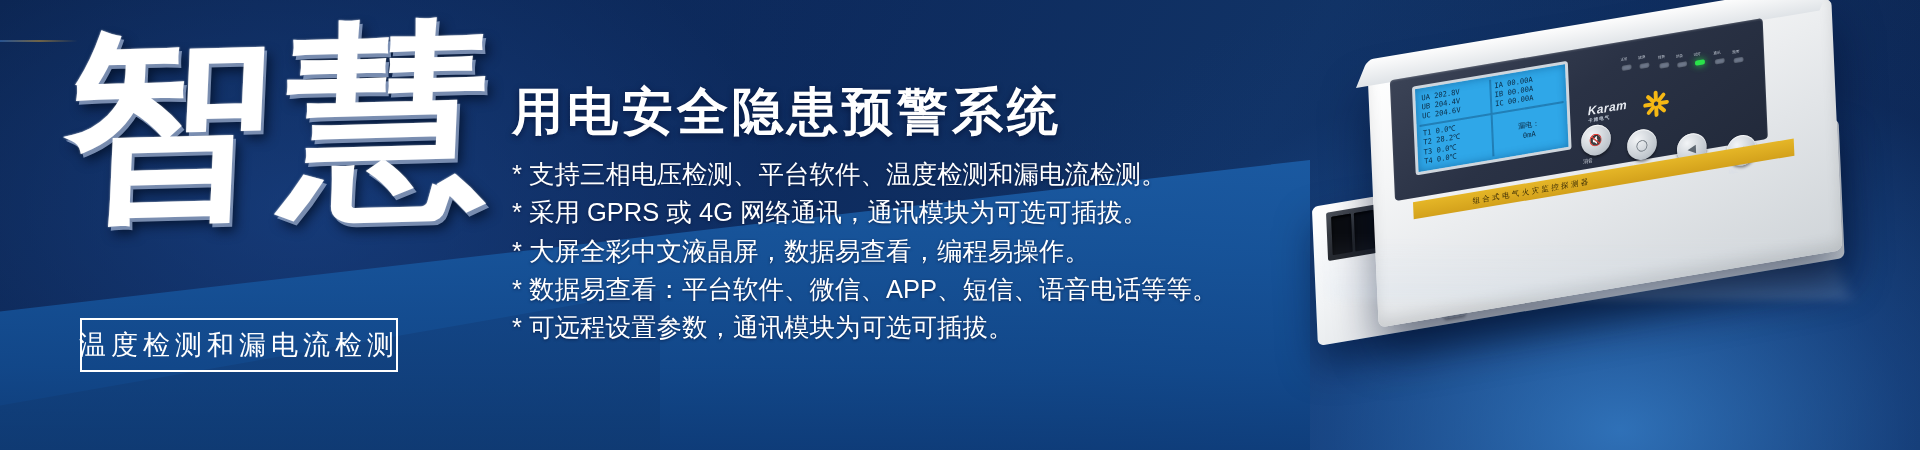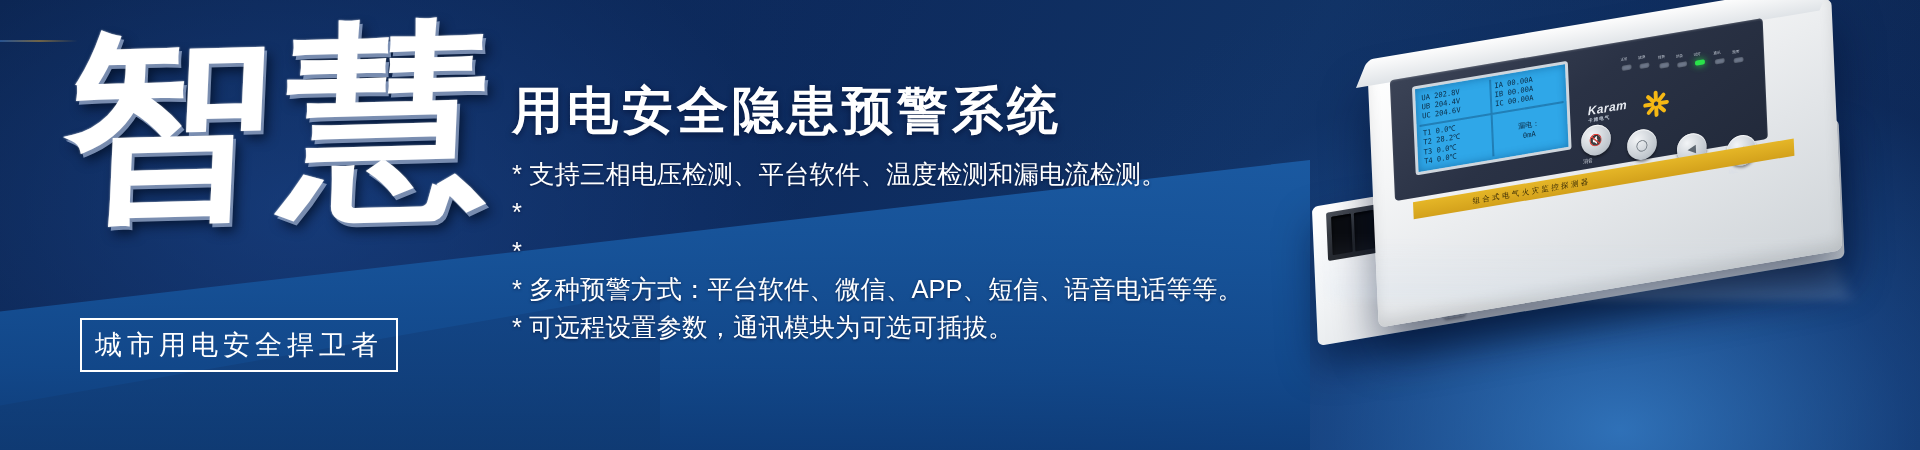--- a/index.html
+++ b/index.html
@@ -48,21 +48,20 @@
   .tagline-box .t{
     color:#ffffff;font-size:27px;letter-spacing:5px;white-space:nowrap;
   }
 
   
   .center{position:absolute;left:512px;top:84px;width:810px;}
   .headline{
     color:#ffffff;font-size:51px;font-weight:700;letter-spacing:4px;
     line-height:1.08;white-space:nowrap;
     text-shadow:0 2px 6px rgba(0,10,40,.6);
-    font-family:Liberation Serif, serif;
   }
   .bullets{margin-top:16px;}
   .bullet{
     color:#ffffff;font-size:25.5px;line-height:1.5;white-space:nowrap;
     text-shadow:0 1px 3px rgba(0,10,40,.55);
     display:flex;align-items:baseline;gap:7px;
   }
   .bullet .star{display:inline-block;}
 
   
@@ -175,39 +174,41 @@
 
   <div class="wedge"></div>
   <div class="wedge2"></div>
   <div class="topline"></div>
 
   <div class="calli-wrap">
     <div class="calli">智慧</div>
   </div>
 
   <div class="tagline-box">
-    <div class="t">城市用电安全捍卫者</div>
+    <div class="t">温度检测和漏电流检测</div>
   </div>
 
   <div class="center">
     <div class="headline">用电安全隐患预警系统</div>
     <div class="bullets">
       <div class="bullet">
         <span class="star">*</span>
         <span>支持三相电压检测、平台软件、温度检测和漏电流检测。</span>
       </div>
       <div class="bullet">
         <span class="star">*</span>
-      </div>
-      <div class="bullet">
-        <span class="star">*</span>
-      </div>
-      <div class="bullet">
-        <span class="star">*</span>
-        <span>多种预警方式：平台软件、微信、APP、短信、语音电话等等。</span>
+        <span>采用 GPRS 或 4G 网络通讯，通讯模块为可选可插拔。</span>
+      </div>
+      <div class="bullet">
+        <span class="star">*</span>
+        <span>大屏全彩中文液晶屏，数据易查看，编程易操作。</span>
+      </div>
+      <div class="bullet">
+        <span class="star">*</span>
+        <span>数据易查看：平台软件、微信、APP、短信、语音电话等等。</span>
       </div>
       <div class="bullet">
         <span class="star">*</span>
         <span>可远程设置参数，通讯模块为可选可插拔。</span>
       </div>
     </div>
   </div>
 
   <div class="device-stage">
     <div class="dev">

